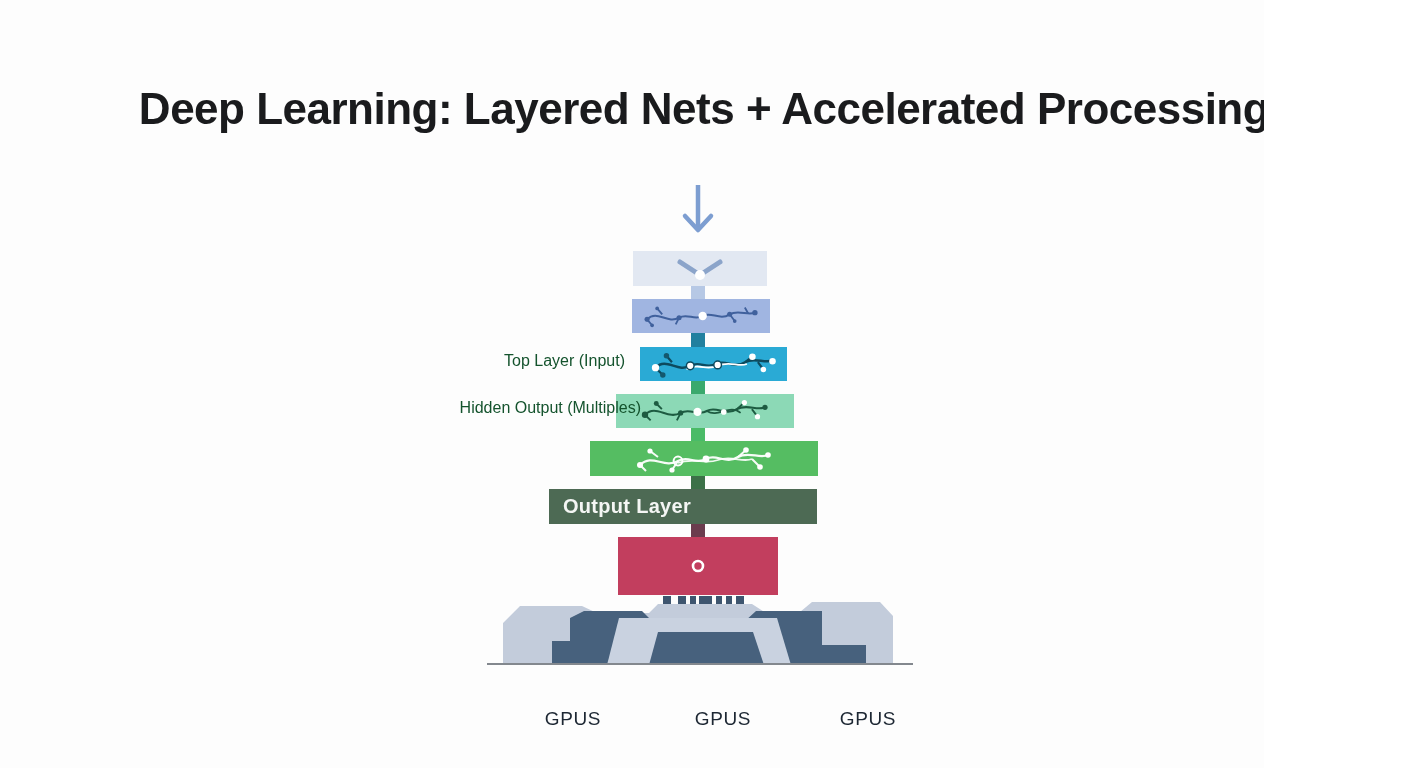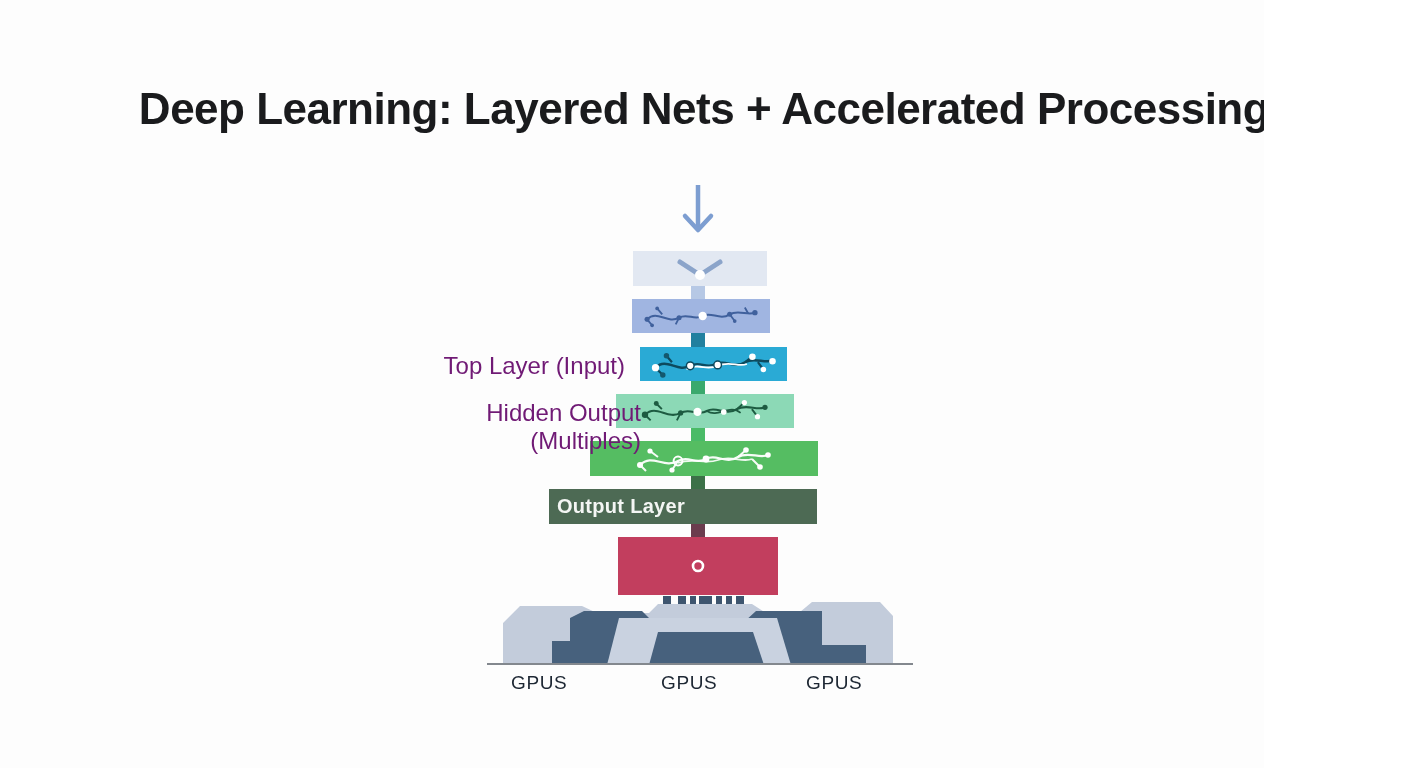--- a/index.html
+++ b/index.html
@@ -26,26 +26,26 @@
                      display:flex;align-items:center;justify-content:center;}
   
   .stub{width:14px;left:691px;}
   #stub1{top:286px;height:13px;background:#b6c8e5;}
   #stub2{top:333px;height:14px;background:#21809f;}
   #stub3{top:381px;height:13px;background:#3aa96d;}
   #stub4{top:428px;height:13px;background:#4abb67;}
   #stub5{top:476px;height:13px;background:#3c7148;}
   #stub6{top:524px;height:13px;background:#6b3c4e;}
   
-  .side-label{font-size:24px;color:#701a75;text-align:right;z-index:6;}
+  .side-label{font-size:16px;color:#14532d;text-align:right;z-index:6;}
   #top-layer-label{left:400px;top:352px;width:225px;}
   #hidden-layers-label{left:380px;top:399px;width:261px;}
-  #output-layer-label{color:#f4f6f4;font-size:20px;font-weight:600;padding-left:8px;letter-spacing:0.3px;}
+  #output-layer-label{color:#f4f6f4;font-size:20px;font-weight:600;padding-left:14px;letter-spacing:0.3px;}
   
-  .gpu-label{top:672px;width:90px;text-align:left;font-size:19px;font-weight:500;
+  .gpu-label{top:708px;width:90px;text-align:right;font-size:19px;font-weight:500;
              color:#1d2733;letter-spacing:0.6px;}
   #gpu-label-1{left:511px;}
   #gpu-label-2{left:661px;}
   #gpu-label-3{left:806px;}
   #baseline{left:487px;top:663px;width:426px;height:2px;background:#83888e;}
   svg{display:block;}
 </style>
 </head>
 <body>
 

